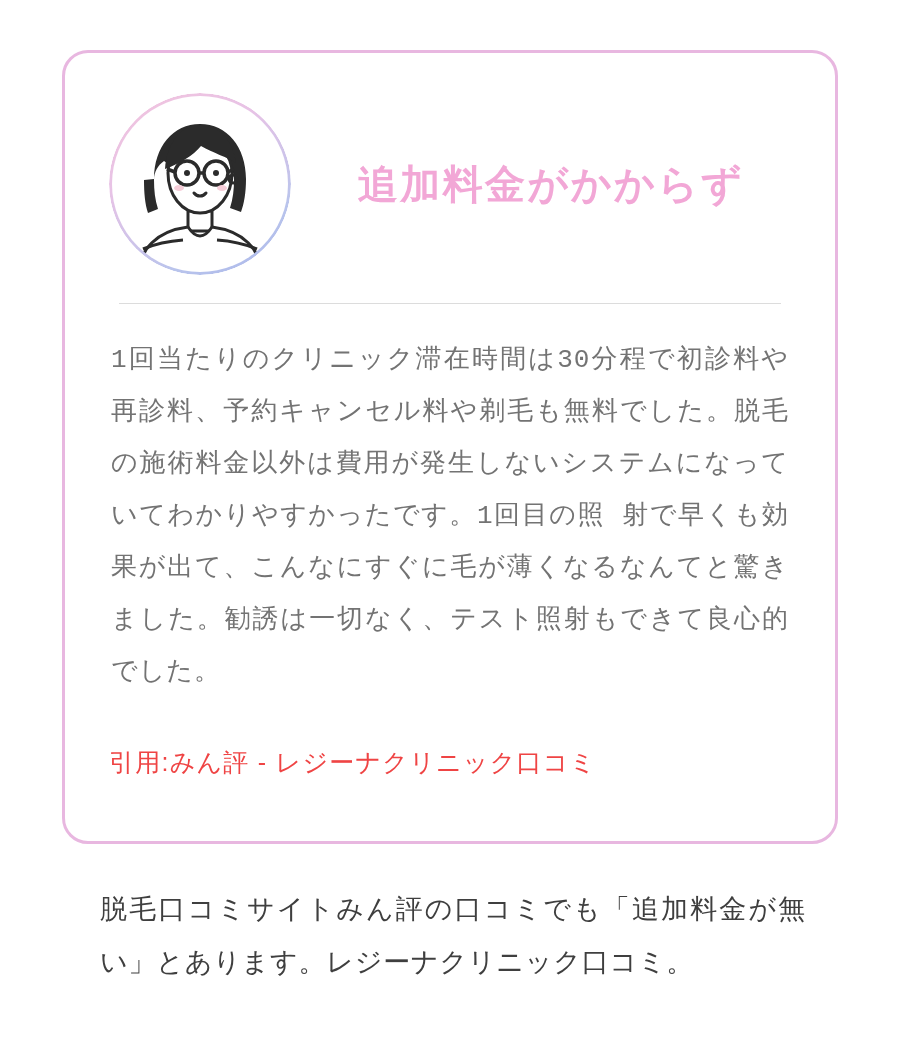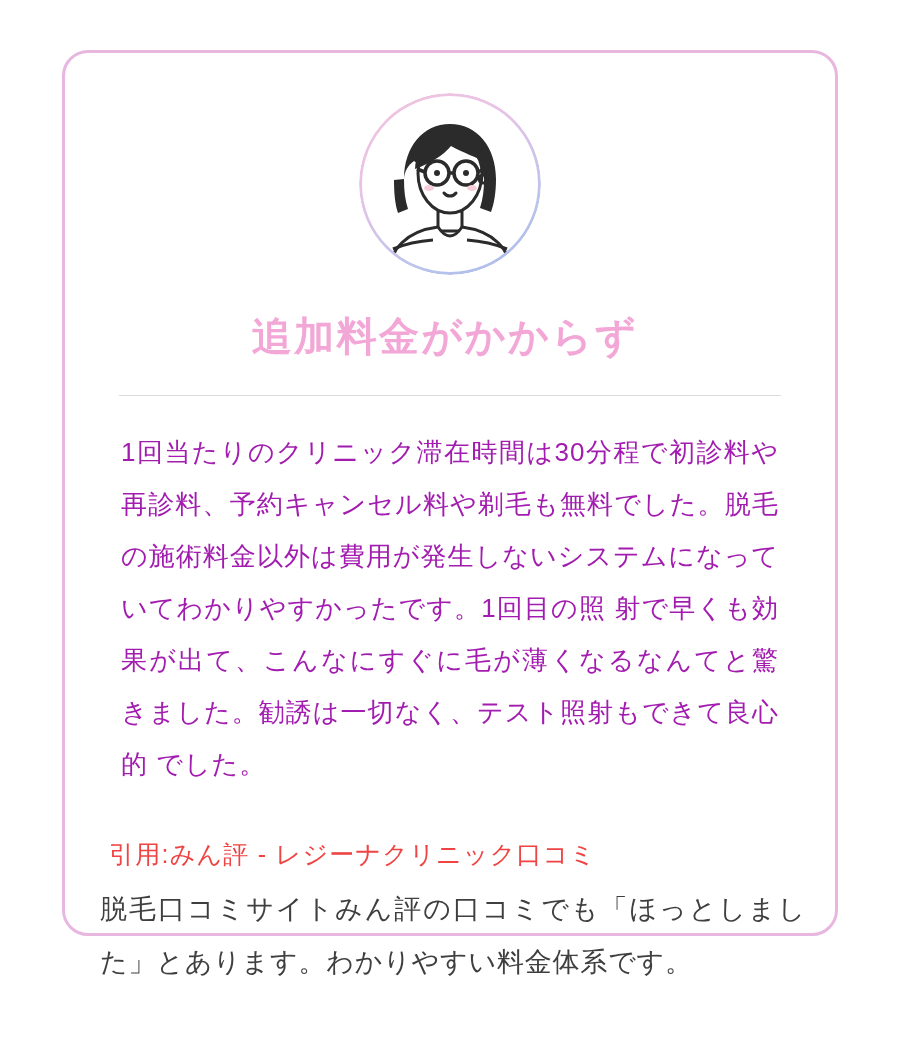--- a/index.html
+++ b/index.html
@@ -32,21 +32,20 @@
     border-radius: 26px;
     background: #ffffff;
     padding: 40px 44px 34px 44px;
   }
 
   .card-head {
     display: flex;
     align-items: center;
     gap: 30px;
     padding-bottom: 22px;
-    flex-direction: column;
   }
 
   .avatar {
     position: relative;
     flex: 0 0 auto;
     width: 182px;
     height: 182px;
     border-radius: 50%;
     background: #ffffff;
     overflow: hidden;
@@ -85,27 +84,28 @@
     white-space: nowrap;
   }
 
   .divider {
     height: 1px;
     background: #dcdcdc;
     margin: 6px 10px 30px 10px;
   }
 
   .review-body {
-    color: #a21caf;
+    color: #737373;
     font-size: 26px;
     line-height: 2.0;
     letter-spacing: 0.04em;
     text-align: justify;
     text-justify: inter-character;
-    margin: 0 12px;
+    margin: 0 2px;
+    font-family: Liberation Mono, monospace;
   }
 
   .review-source {
     margin-top: 44px;
     color: #ef4444;
     font-size: 25px;
     letter-spacing: 0.05em;
     line-height: 1.6;
   }
 
@@ -179,15 +179,15 @@
     </div>
 
     <div class="divider"></div>
 
     <p class="review-body">1回当たりのクリニック滞在時間は30分程で初診料や再診料、予約キャンセル料や剃毛も無料でした。脱毛の施術料金以外は費用が発生しないシステムになっていてわかりやすかったです。1回目の照 射で早くも効果が出て、こんなにすぐに毛が薄くなるなんてと驚きました。勧誘は一切なく、テスト照射もできて良心的 でした。</p>
 
     <p class="review-source">引用:みん評 - レジーナクリニック口コミ</p>
 
   </div>
 
-  <p class="caption">脱毛口コミサイトみん評の口コミでも「ほっとしました」とあります。わかりやすい料金体系です。</p>
+  <p class="caption">脱毛口コミサイトみん評の口コミでも「追加料金が無い」とあります。レジーナクリニック口コミ。</p>
 
 </div>
 
 </body></html>

